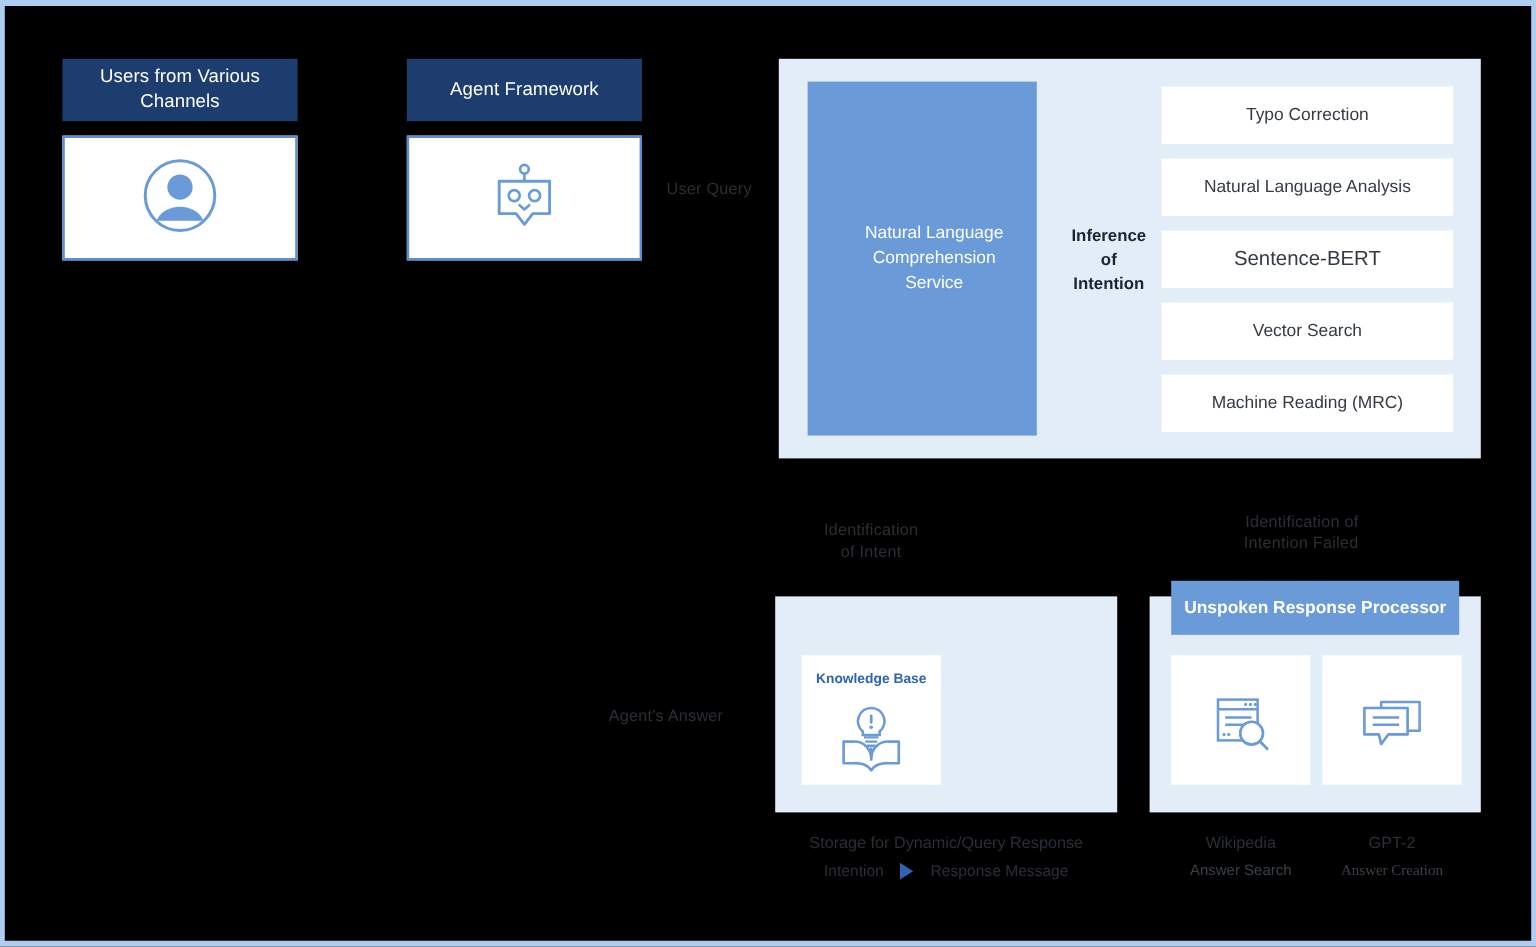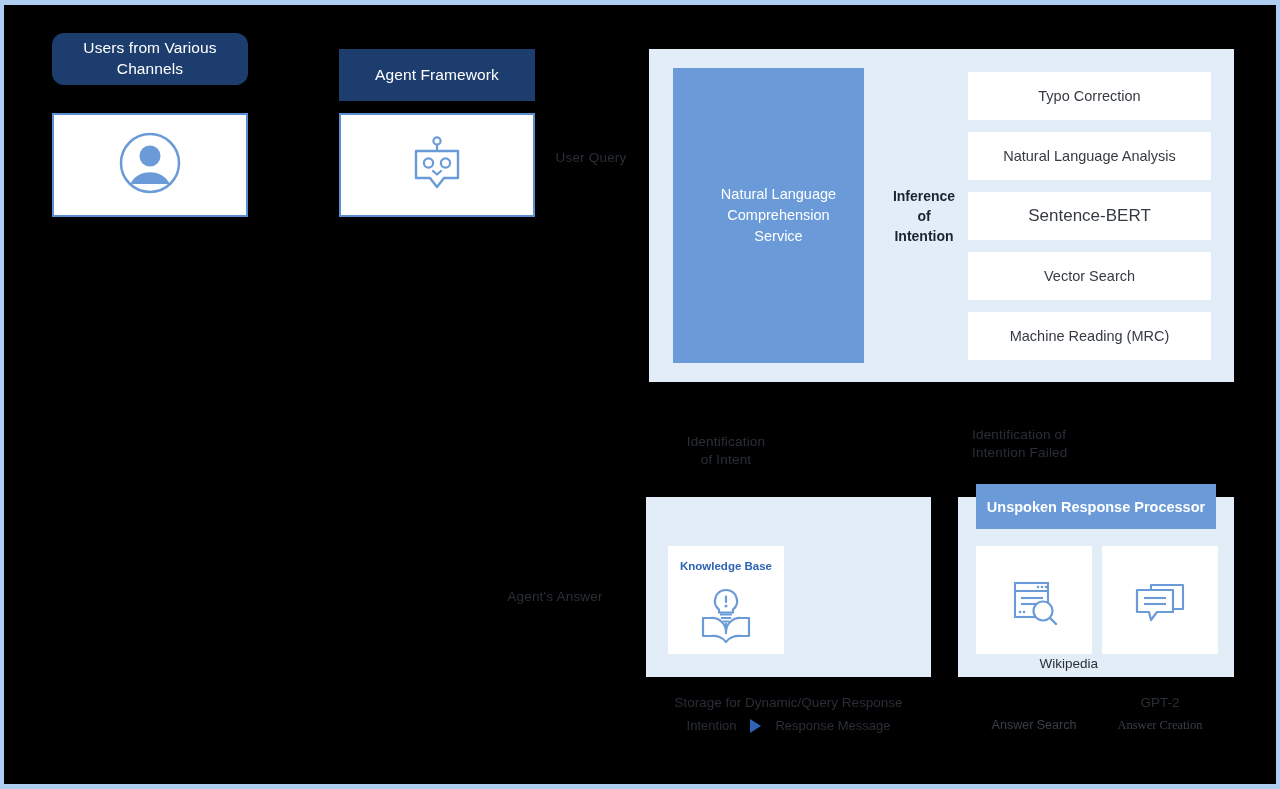--- a/index.html
+++ b/index.html
@@ -48,21 +48,21 @@
 
   
   .flow-label {
     color: #2a2f36;
     font-size: 13.5px;
     line-height: 1.35;
     letter-spacing: .2px;
     text-align: center;
     white-space: pre-line;
   }
-  .flow-label.left-align { text-align: left; }
+  .flow-label.left-align { text-align: right; }
 
   
   #nlu-panel {
     background: #e3edf8;
   }
   #nlu-service-box {
     background: #6a9bd8;
     color: #ffffff;
     display: flex;
     align-items: center;
@@ -149,21 +149,21 @@
     border-left: 11px solid #2f63b5;
     border-top: 7px solid transparent;
     border-bottom: 7px solid transparent;
   }
 </style>
 </head>
 <body>
 
 <div id="canvas">
 
-  <div class="abs card-header" style="left:48px; top:28px; width:196px; height:52px;border-radius:12px;">
+  <div class="abs card-header" style="left:48px; top:44px; width:196px; height:52px;">
     <span>Users from Various Channels</span>
   </div>
   <div class="abs card-body" style="left:48px; top:108px; width:196px; height:104px;">
     <span>
       <svg width="62" height="62" viewBox="0 0 62 62">
         <circle cx="31" cy="31" r="29" fill="none" stroke="#6a9bd8" stroke-width="2.5"></circle>
         <circle cx="31" cy="24" r="10.5" fill="#6a9bd8"></circle>
         <path d="M11.5 52 a20.5 17 0 0 1 39 0 Z" fill="#6a9bd8"></path>
       </svg>
     </span>
@@ -290,21 +290,21 @@
     <div class="tile-icon">
       <svg width="62" height="62" viewBox="0 0 62 62">
         <path d="M22 16 H54 V40 H22 Z" fill="none" stroke="#6a9bd8" stroke-width="2.1" stroke-linejoin="round"></path>
         <path d="M8 21 H44 V43 H28 L22 51 L20 43 H8 Z" fill="#ffffff" stroke="#6a9bd8" stroke-width="2.2" stroke-linejoin="round"></path>
         <line x1="15" y1="29" x2="37" y2="29" stroke="#6a9bd8" stroke-width="2.1"></line>
         <line x1="15" y1="35" x2="37" y2="35" stroke="#6a9bd8" stroke-width="2.1"></line>
       </svg>
     </div>
   </div>
 
-  <div class="abs caption-main" style="left:966px; top:651px; width:128px;text-align:right;">
+  <div class="abs caption-main" style="left:966px; top:690px; width:128px;">
     <span>Wikipedia</span>
   </div>
   <div class="abs caption-sub" style="left:966px; top:713px; width:128px;">
     <span>Answer Search</span>
   </div>
 
   <div class="abs caption-main" style="left:1092px; top:690px; width:128px;">
     <span>GPT-2</span>
   </div>
   <div class="abs caption-sub" style="left:1092px; top:713px; width:128px;font-family:Liberation Serif, serif;">

